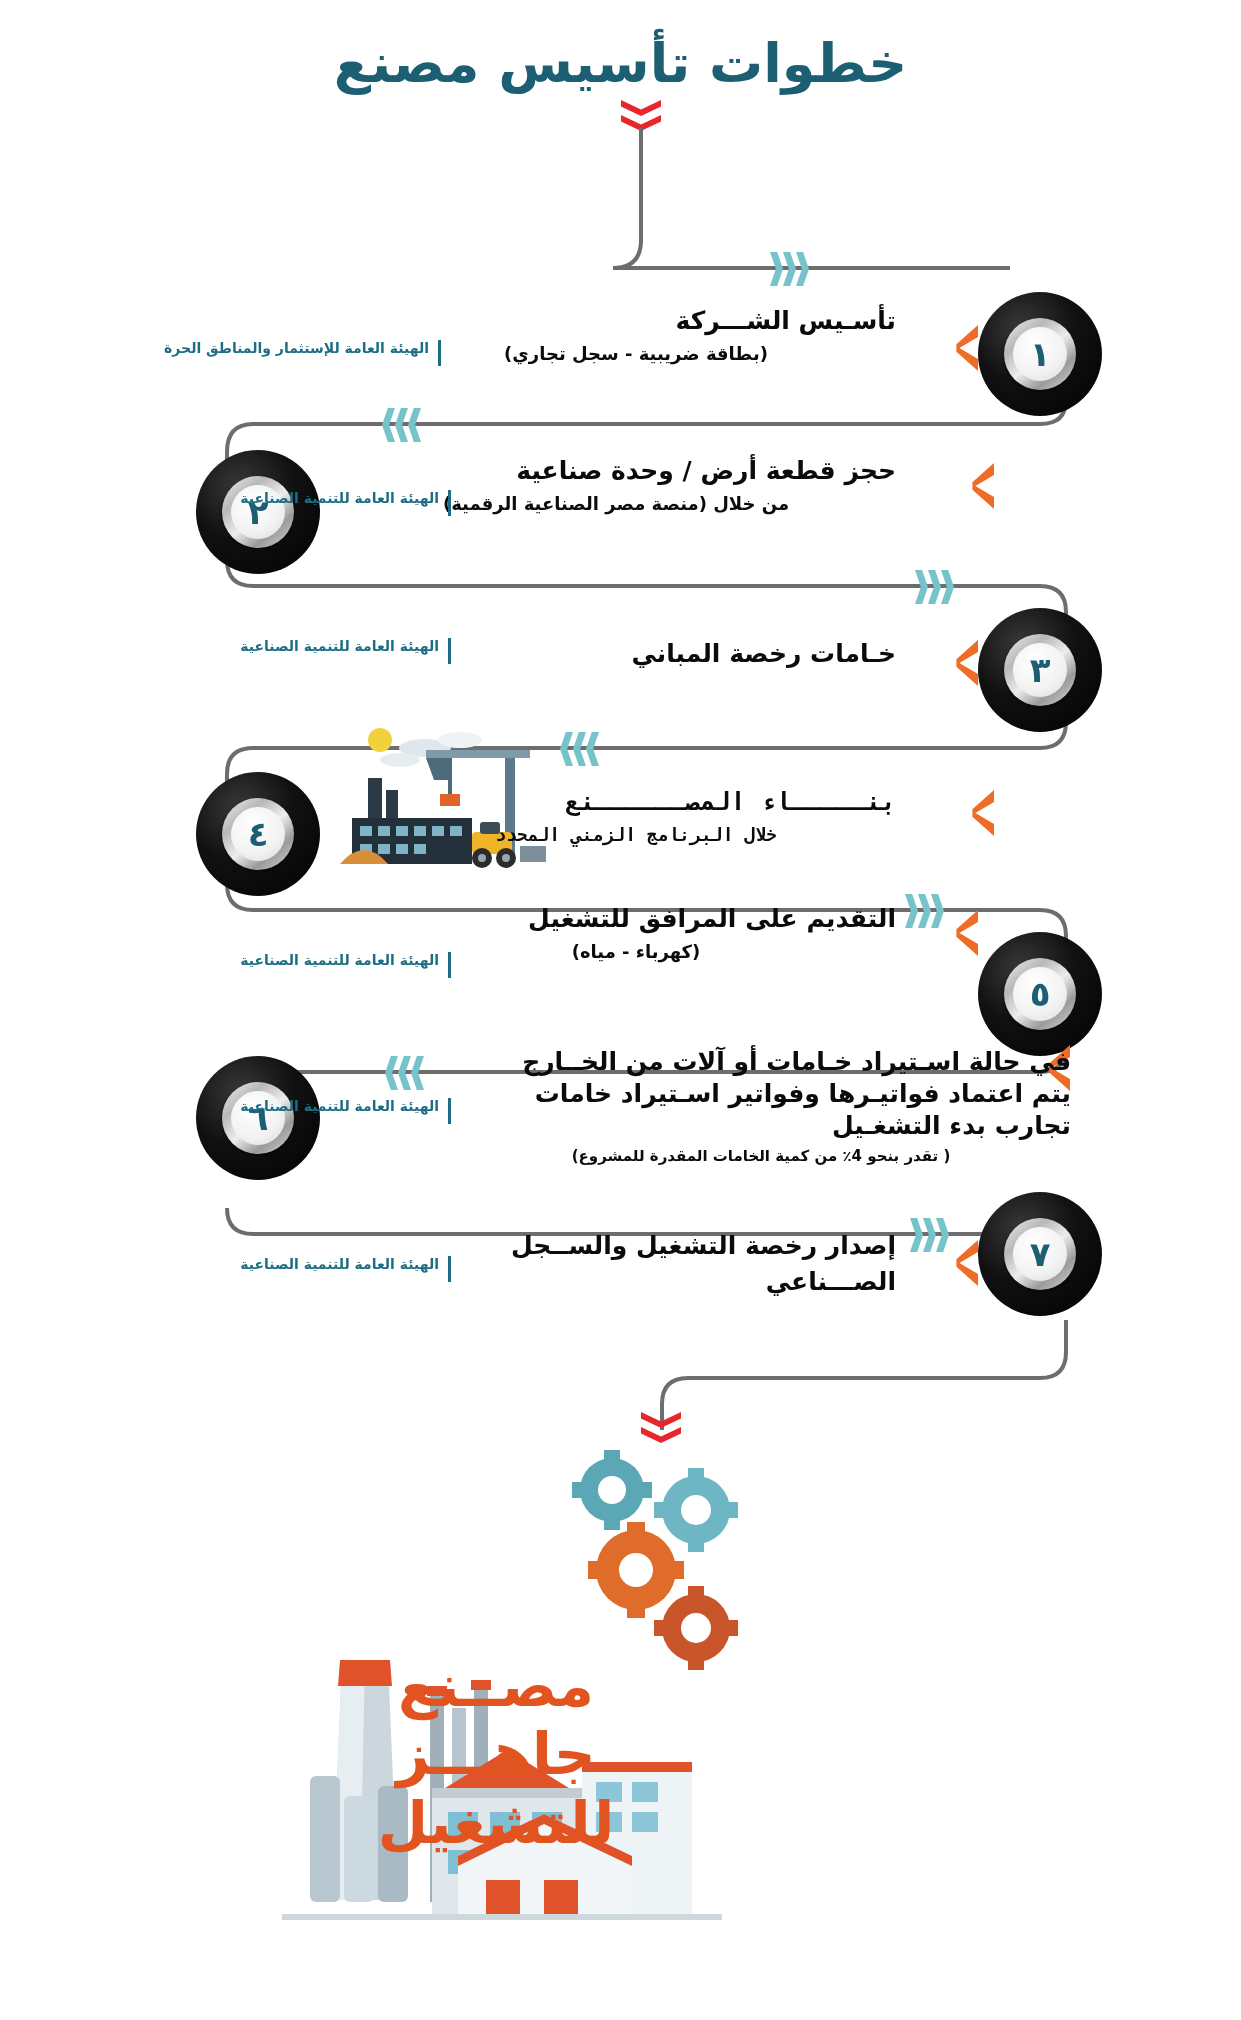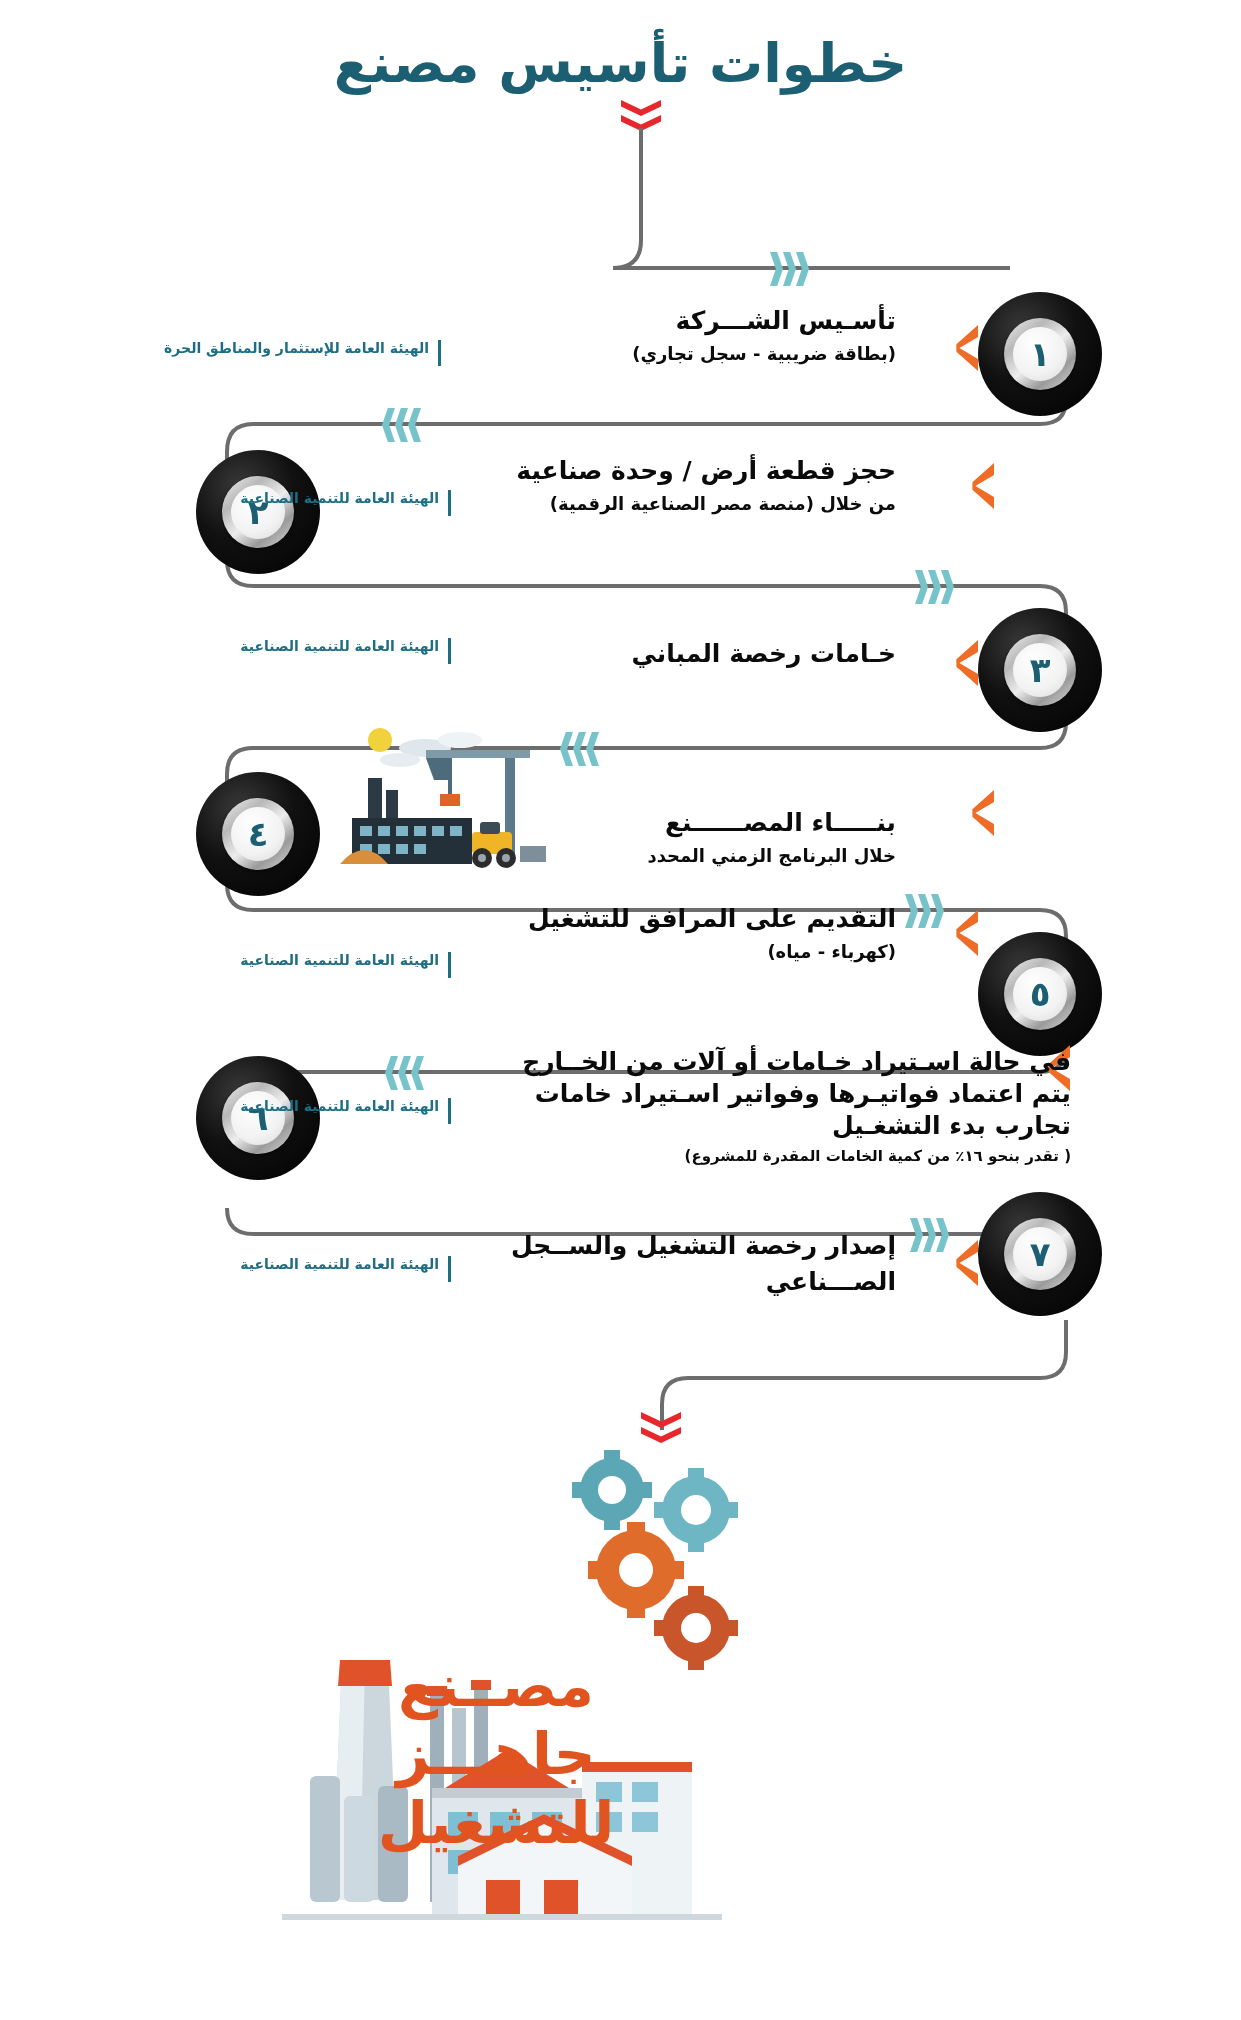--- a/index.html
+++ b/index.html
@@ -70,21 +70,21 @@
   }
 
   
   .steptxt{position:absolute;text-align:right;direction:rtl;}
   .steptxt .h{
     color:#0b0b0b;font-size:25px;font-weight:bold;line-height:1.28;
     white-space:nowrap;
   }
   .steptxt .h.wrap{white-space:normal;margin-left:39px;}
   .steptxt .s{
-    color:#0b0b0b;font-size:18px;font-weight:bold;line-height:1.3;margin-top:5px;
+    color:#0b0b0b;font-size:18px;font-weight:bold;line-height:1.3;margin-top:5px;text-align:center;
   }
   .steptxt .s.sm{font-size:15px;}
 
   
   .agency{
     position:absolute;direction:rtl;display:flex;gap:9px;
   }
   .agency .bar{width:3px;height:26px;background:#1d6e84;flex:none;}
   .agency .t{color:#1d6e84;font-size:14px;font-weight:bold;white-space:nowrap;}
 
@@ -251,21 +251,21 @@
       <circle cx="152" cy="138" r="4" fill="#9aa4ab"></circle>
     <circle cx="176" cy="138" r="10" fill="#2c2c2c"></circle>
       <circle cx="176" cy="138" r="4" fill="#9aa4ab"></circle>
 
     <path d="M10 144 Q34 116 58 144 Z" fill="#d98e3c"></path>
     <rect x="190" y="126" width="26" height="16" fill="#7c8f9b"></rect>
   </svg>
 
   <div class="oarrow" style="left:964px;top:615px;opacity:0;"></div>
   <div class="oarrow" style="left:964px;top:790px;"></div>
-  <div class="steptxt" style="right:345px;top:807px;width:520px;">
+  <div class="steptxt" style="right:345px;top:788px;width:520px;font-family:Liberation Mono, monospace;">
     <div class="h">بنـــــاء المصــــــنع</div>
     <div class="s">خلال البرنامج الزمني المحدد</div>
   </div>
 
   <div class="badge" style="left:978px;top:932px;">
     <div class="disc"></div>
     <div class="ring"></div>
     <div class="inner">٥</div>
   </div>
   <div class="oarrow" style="left:948px;top:910px;"></div>
@@ -279,21 +279,21 @@
   </div>
 
   <div class="badge" style="left:196px;top:1056px;">
     <div class="disc"></div>
     <div class="ring"></div>
     <div class="inner">٦</div>
   </div>
   <div class="oarrow" style="left:1040px;top:1045px;"></div>
   <div class="steptxt" style="right:170px;top:1046px;width:620px;">
     <div class="h wrap">في حالة اسـتيراد خـامات أو آلات من الخــارج يتم اعتماد فواتيـرها وفواتير اسـتيراد خامات تجارب بدء التشغـيل</div>
-    <div class="s sm">( تقدر بنحو ١٦٪ من كمية الخامات المقدرة للمشروع)</div>
+    <div class="s sm">( تقدر بنحو 4٪ من كمية الخامات المقدرة للمشروع)</div>
   </div>
   <div class="agency" style="right:790px;top:1098px;">
     <div class="bar"></div>
     <div class="t">الهيئة العامة للتنمية الصناعية</div>
   </div>
 
   <div class="badge" style="left:978px;top:1192px;">
     <div class="disc"></div>
     <div class="ring"></div>
     <div class="inner">٧</div>

